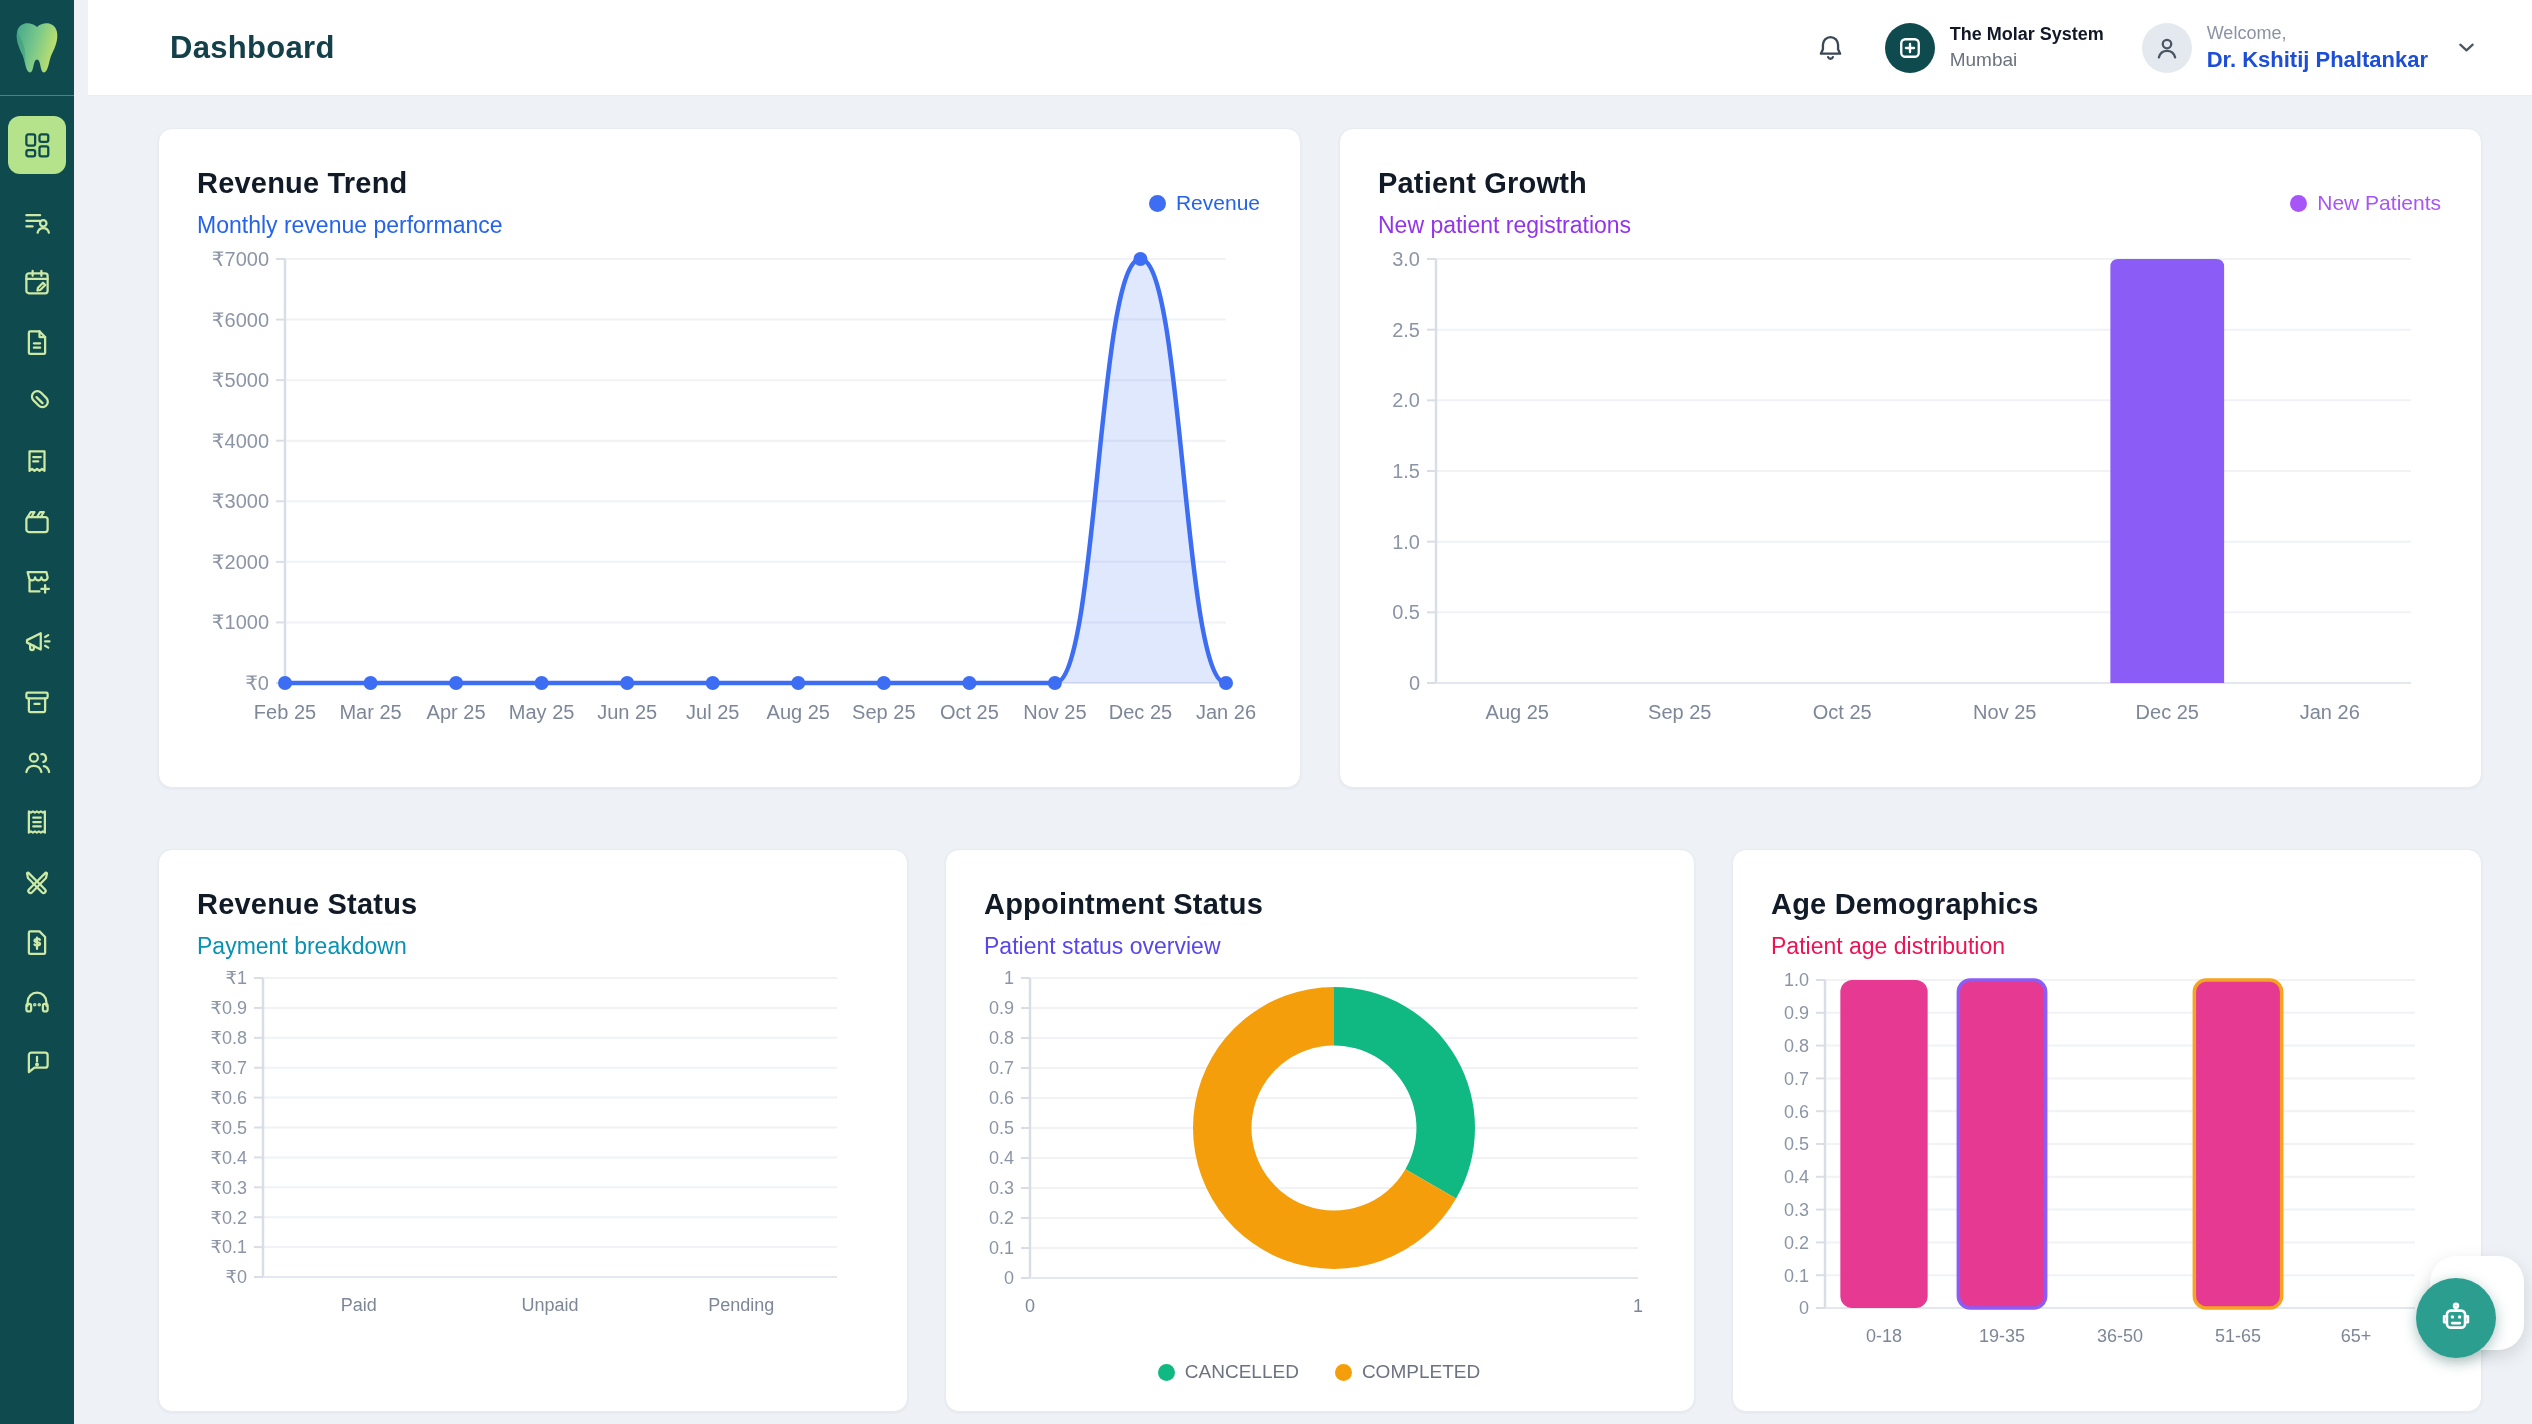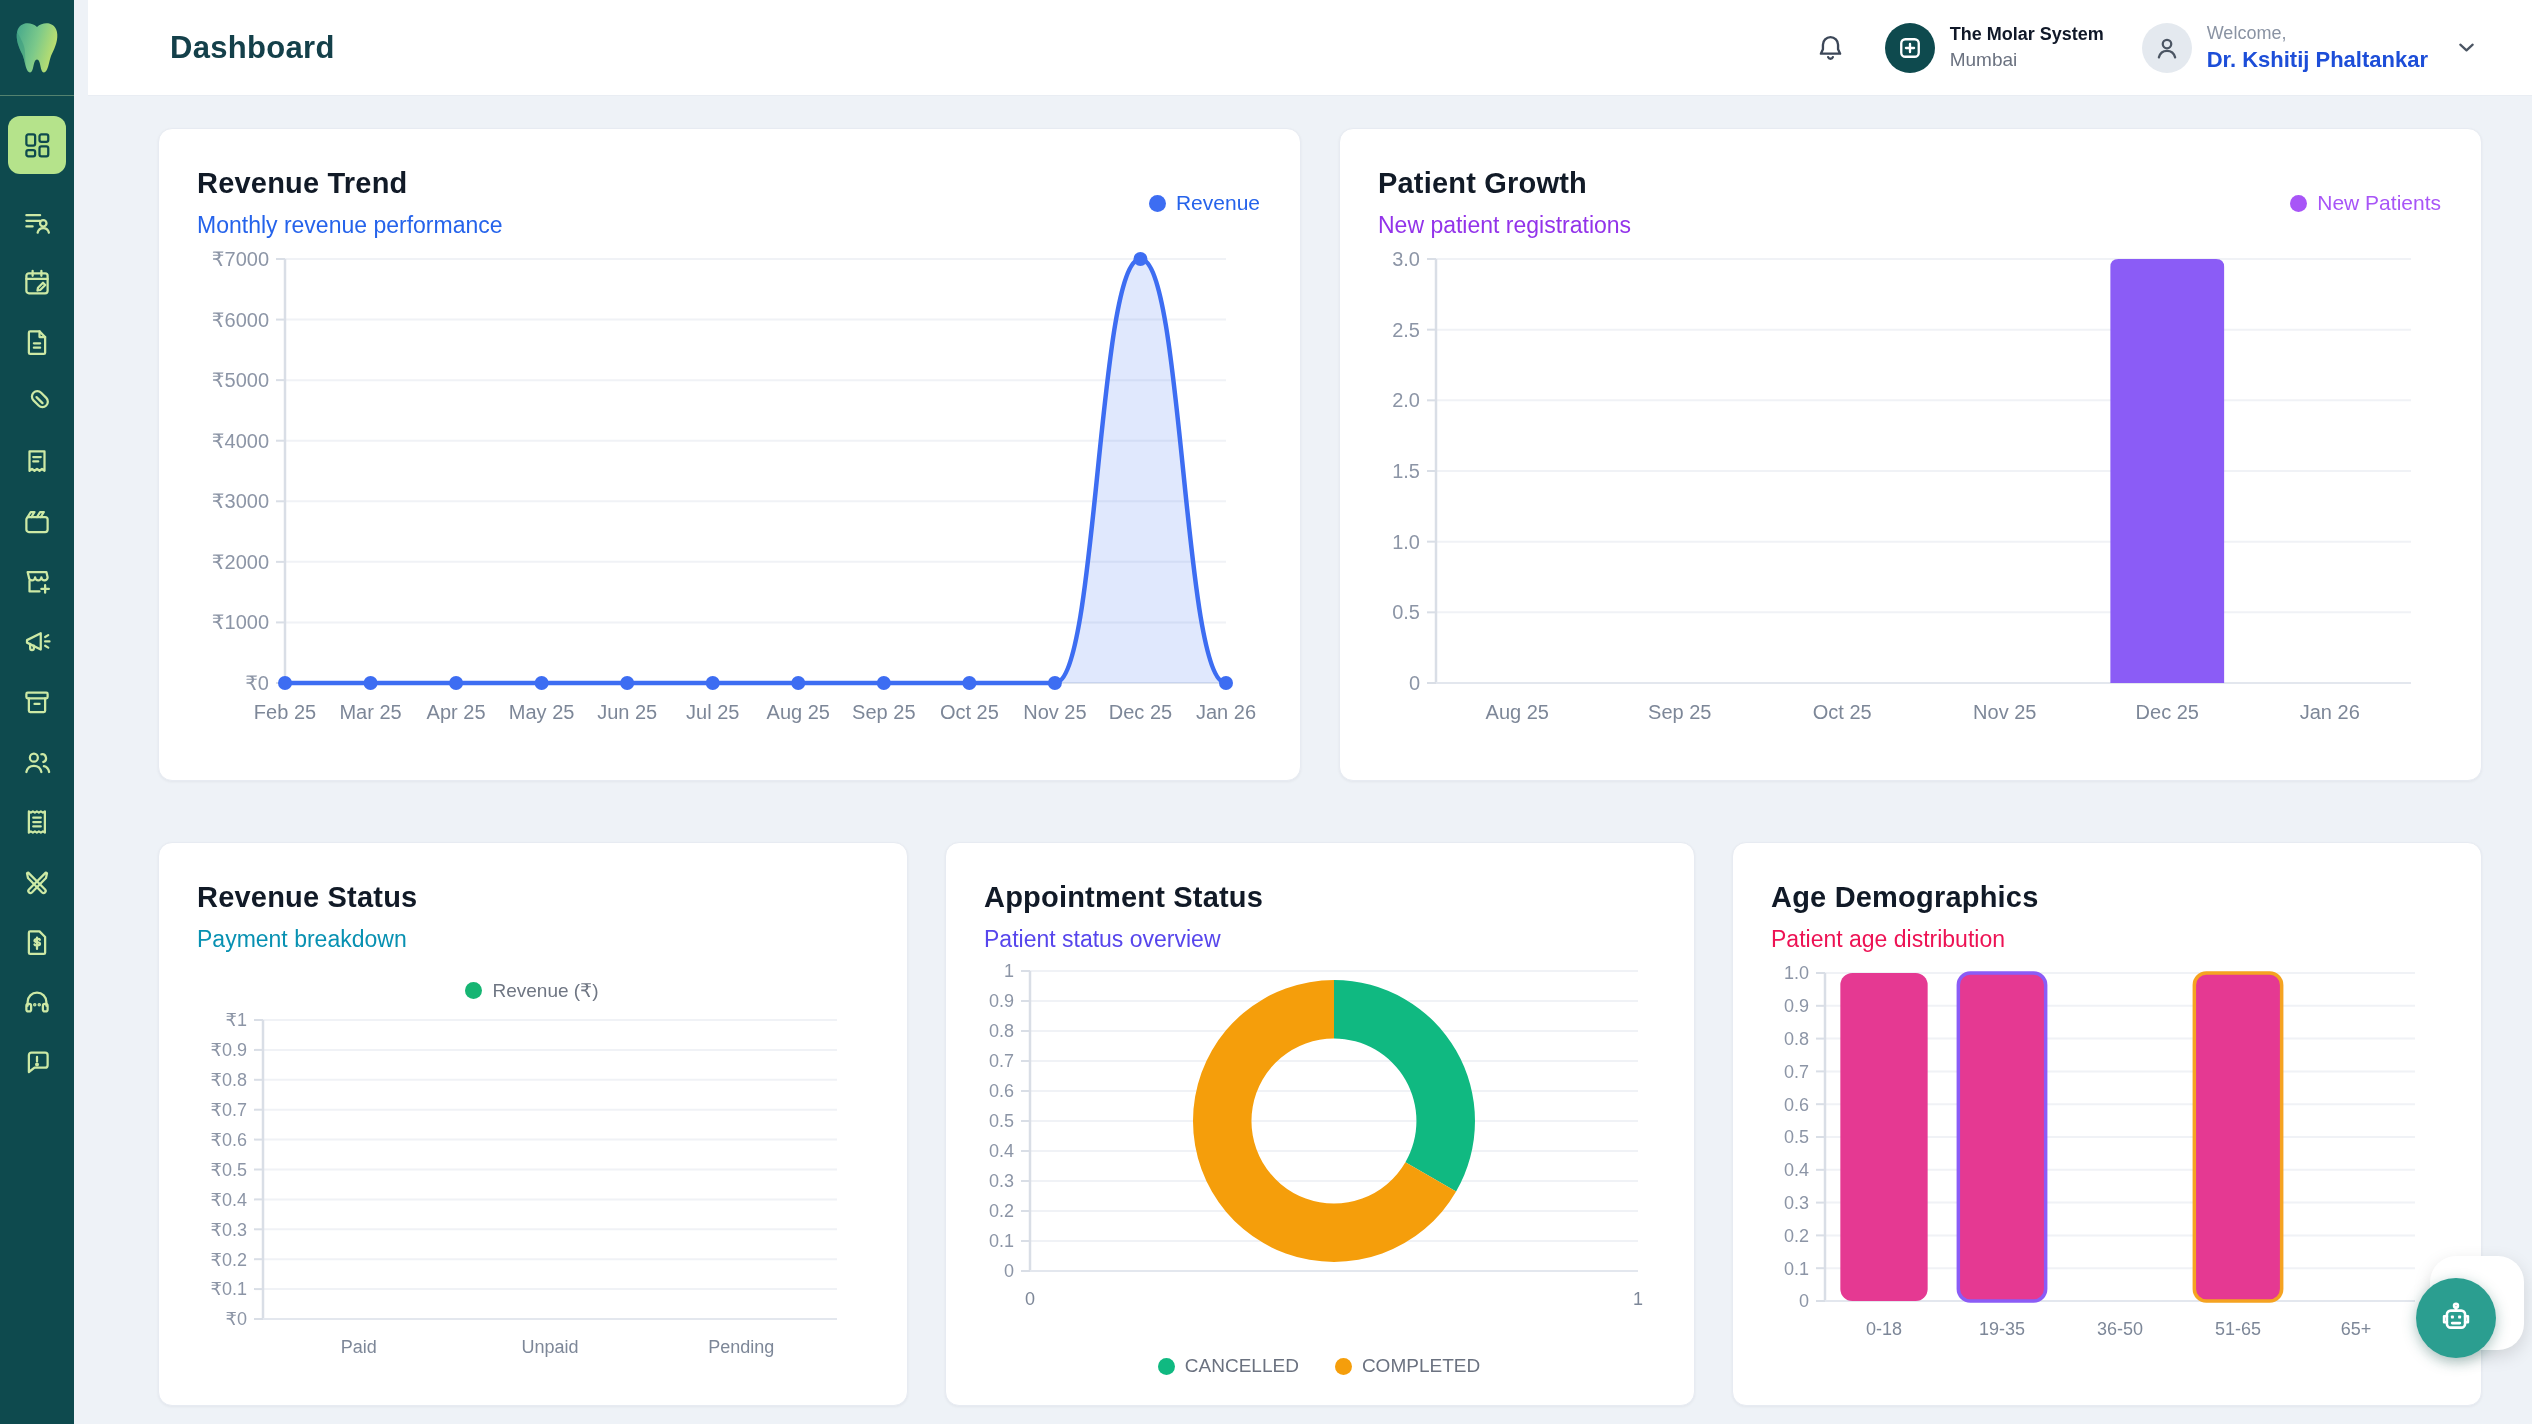--- a/index.html
+++ b/index.html
@@ -29,21 +29,21 @@
     display:flex;align-items:center;justify-content:center;flex:none}
   .clinic-name{font-size:18px;font-weight:700;color:#101828}
   .clinic-loc{font-size:19px;color:#6b7280;margin-top:4px}
   .avatar{width:50px;height:50px;border-radius:50%;background:#e4e9ef;color:#4b5563;
     display:flex;align-items:center;justify-content:center;flex:none}
   .greet{font-size:18px;color:#8a93a3}
   .uname{font-size:22px;font-weight:700;color:#1d4ed8;margin-top:3px}
   .chev{color:#4b5563;margin-left:10px;display:flex}
 
   
-  main{position:absolute;left:74px;top:96px;right:0;bottom:0;padding:32px 50px 18px 84px;
+  main{position:absolute;left:74px;top:96px;right:0;bottom:0;padding:32px 50px 12px 84px;
     display:flex;flex-direction:column;gap:61px}
   .row1{display:flex;gap:38px;height:662px}
   .row2{display:flex;gap:37px;height:564px}
   .card{background:#fff;border:1px solid #e7ebf2;border-radius:14px;flex:1;position:relative;
     box-shadow:0 1px 3px rgba(16,24,40,.05);padding:38px 40px 28px 38px;display:flex;flex-direction:column}
   .card-head{display:flex;align-items:center;justify-content:space-between}
   .card-title{font-size:29px;font-weight:700;color:#111a27;letter-spacing:.2px}
   .card-sub{font-size:23px;margin-top:12px;font-weight:500}
   .legend{display:flex;align-items:flex-start;gap:36px}
   .legend.center{justify-content:center}
@@ -361,26 +361,20 @@
 
   <div class="row2">
 
     <section class="card">
       <div class="card-head">
         <div>
           <h2 class="card-title">Revenue Status</h2>
           <p class="card-sub" style="color: rgb(8, 145, 178);">Payment breakdown</p>
         </div>
       </div>
-      <div class="legend center mt">
-          <span class="lg-item">
-            <span class="lg-dot" style="background:#16b573"></span>
-            <span class="lg-lb" style="color:#6f7683">Revenue (₹)</span>
-          </span>
-        </div>
       <div class="chart" style="margin-top:8px">
           <svg width="670" height="367" viewBox="0 0 670 367" style="font-family:inherit">
             <line x1="66" x2="640" y1="10" y2="10" stroke="#f0f2f6" stroke-width="2"></line>
             <line x1="57" x2="66" y1="10" y2="10" stroke="#d9dee6" stroke-width="2"></line>
             <text x="50" y="16.3" text-anchor="end" fill="#8c95a6" font-size="18">₹1</text>
             <line x1="66" x2="640" y1="39.9" y2="39.9" stroke="#f0f2f6" stroke-width="2"></line>
             <line x1="57" x2="66" y1="39.9" y2="39.9" stroke="#d9dee6" stroke-width="2"></line>
             <text x="50" y="46.199999999999996" text-anchor="end" fill="#8c95a6" font-size="18">₹0.9</text>
             <line x1="66" x2="640" y1="69.8" y2="69.8" stroke="#f0f2f6" stroke-width="2"></line>
             <line x1="57" x2="66" y1="69.8" y2="69.8" stroke="#d9dee6" stroke-width="2"></line>

